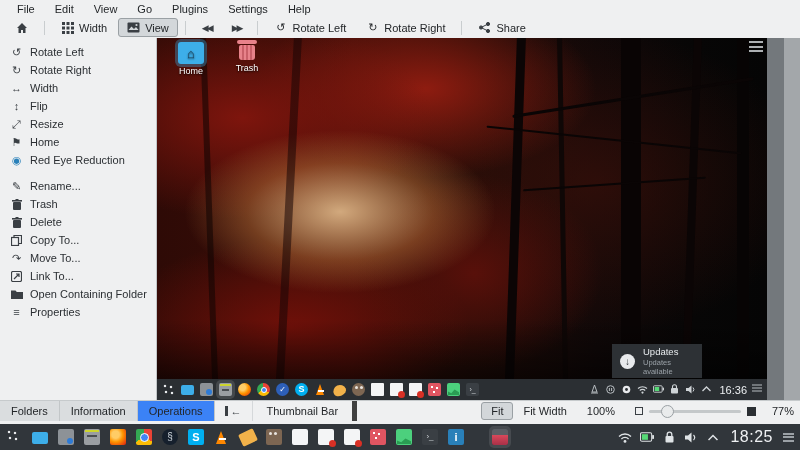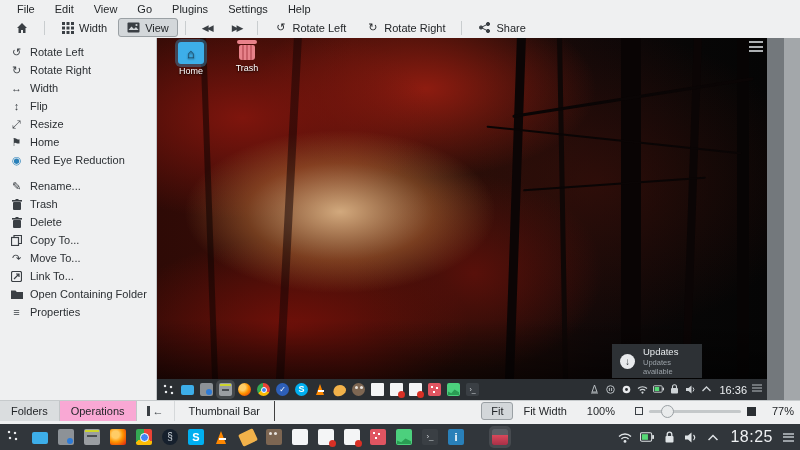--- a/index.html
+++ b/index.html
@@ -105,24 +105,24 @@
   .hamb { width:10px; height:8px; border-top:2px solid #b7bcc0; border-bottom:2px solid #b7bcc0; background:linear-gradient(#b7bcc0,#b7bcc0) 0 50%/100% 2px no-repeat; }
 
   .viewer-hamburger { position:absolute; top:3px; right:37px; width:14px; height:11px; border-top:2px solid #caced1; border-bottom:2px solid #caced1; background:linear-gradient(#caced1,#caced1) 0 50%/100% 2px no-repeat; opacity:.85; }
   .vscroll { position:absolute; top:0; bottom:0; right:16px; width:17px; background:#73787c; }
   .vedge { position:absolute; top:0; bottom:0; right:0; width:16px; background:#a3a7aa; }
 
   
   .statusbar { height:24px; background:#eff0f1; border-top:1px solid #c6cacc; display:flex; align-items:center; font-size:11px; color:#232629; flex:0 0 auto; padding:0 6px 3px 0; }
   .tabs { display:flex; height:100%; }
   .tab { display:flex; align-items:center; padding:0 11px; border-right:1px solid #c2c6c8; background:#dadddf; cursor:pointer; }
-  .tab.active { background:#f9a8d4; }
+  .tab.active { background:#3b82f6; }
   .sb-toggle { display:flex; align-items:center; gap:3px; padding:0 10px; height:100%; border-right:1px solid #d5d8da; cursor:pointer; color:#3a3f44; }
   .sb-toggle .bar { width:3px; height:10px; background:#3a3f44; }
-  .thumb-btn { padding:0 14px; height:100%; display:flex; align-items:center; border-right:1px solid #404040; cursor:pointer; }
+  .thumb-btn { padding:0 14px; height:100%; display:flex; align-items:center; border-right:5px solid #404040; cursor:pointer; }
   .spacer { flex:1; }
   .zbtn { padding:2px 9px; border-radius:3px; border:1px solid transparent; cursor:pointer; white-space:nowrap; }
   .zbtn.checked { background:#d3d7da; border-color:#9aa0a4; }
   .zoomout-sq { width:8px; height:8px; border:1.5px solid #3a3f44; margin:0 6px 0 10px; }
   .zoomin-sq { width:9px; height:9px; background:#2b2f33; margin:0 8px 0 6px; }
   .slider { position:relative; width:92px; height:14px; }
   .slider .track { position:absolute; top:6px; left:0; right:0; height:3px; background:#c4c8ca; border-radius:2px; }
   .slider .handle { position:absolute; top:1px; left:12px; width:13px; height:13px; border-radius:50%; background:#e9ebec; border:1px solid #9aa0a4; }
   .zoom-val { width:30px; text-align:right; }
 
@@ -430,20 +430,23 @@
       <div class="viewer-hamburger"></div>
       <div class="vscroll"></div>
       <div class="vedge"></div>
     </div>
   </div>
 
   <div class="statusbar">
     <div class="tabs">
       <div class="tab">
           <span>Folders</span>
+        </div>
+      <div class="tab">
+          <span>Information</span>
         </div>
       <div class="tab active">
           <span>Operations</span>
         </div>
     </div>
     <div class="sb-toggle">
         <span class="bar"></span>
         <span>←</span>
       </div>
     <div class="thumb-btn">

